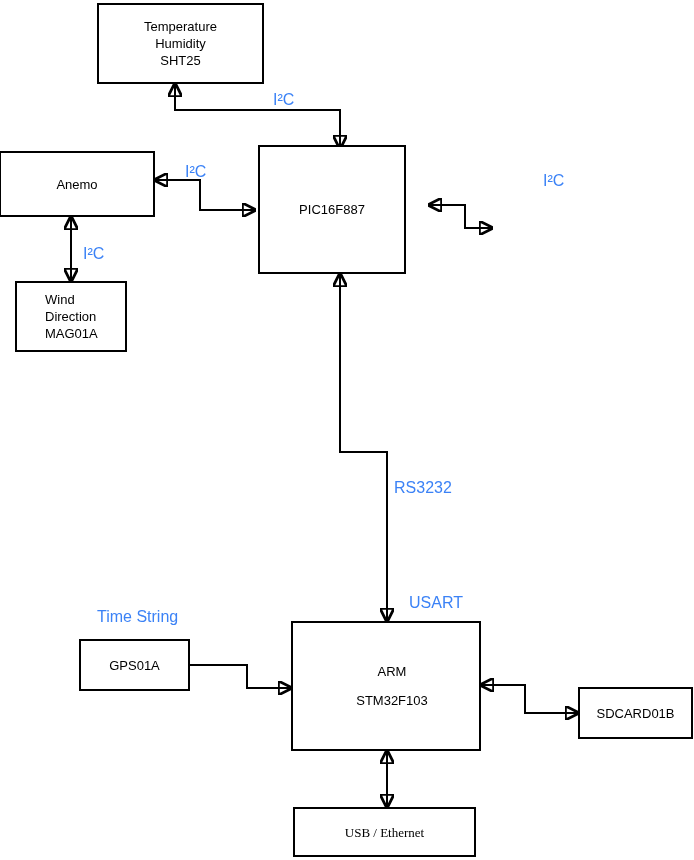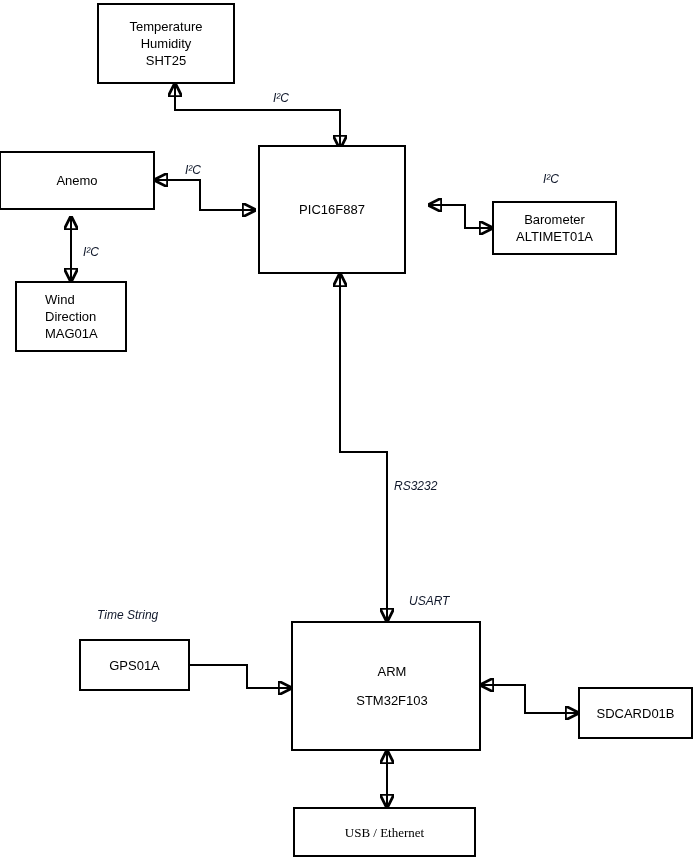--- a/index.html
+++ b/index.html
@@ -29,26 +29,25 @@
     text-align: center;
     font-size: 13px;
     line-height: 17px;
     color: #000000;
     z-index: 3;
   }
   .node .line2 { display: block; }
   .node.spaced .line1 { margin-bottom: 12px; }
   .label {
     position: absolute;
-    font-size: 12px;
-    color: #0f172a;
+    font-size: 16px;
+    color: #3b82f6;
     white-space: nowrap;
     z-index: 4;
     background: transparent;
-    font-style: italic;
   }
   svg.wires {
     position: absolute;
     left: 0;
     top: 0;
     width: 694px;
     height: 860px;
     z-index: 1;
   }
   svg.wires path, svg.wires line {
@@ -79,38 +78,34 @@
 
     <path d="M 387 621 L 387 452 L 340 452 L 340 274" marker-end="url(#arrow)" marker-start="url(#arrow)"></path>
 
     <path d="M 190 665 L 247 665 L 247 688 L 291 688" marker-end="url(#arrow)"></path>
 
     <path d="M 481 685 L 525 685 L 525 713 L 578 713" marker-end="url(#arrow)" marker-start="url(#arrow)"></path>
 
     <path d="M 387 751 L 387 807" marker-end="url(#arrow)" marker-start="url(#arrow)"></path>
   </svg>
 
-  <div class="node" style="left:97px; top:3px; width:138px; height:81px;">
+  <div class="node" style="left:97px; top:3px; width:167px; height:81px;">
     <span>Temperature</span>
     <span class="line2">Humidity</span>
     <span class="line2">SHT25</span>
   </div>
 
-  <div class="node" style="left:-1px; top:151px; width:156px; height:59px;">
+  <div class="node" style="left:-1px; top:151px; width:156px; height:66px;">
     <span>Anemo</span>
   </div>
 
   <div class="node" style="left:246px; top:145px; width:148px; height:129px;margin-left:12px;">
     <span>PIC16F887</span>
   </div>
 
-  <div class="node" style="left:492px; top:201px; width:125px; height:54px;">
-    <span>Barometer</span>
-    <span class="line2">ALTIMET01A</span>
-  </div>
 
   <div class="node" style="left:15px; top:281px; width:112px; height:71px; align-items:flex-start; padding-left:28px; text-align:right;">
     <span>Wind</span>
     <span class="line2">Direction</span>
     <span class="line2">MAG01A</span>
   </div>
 
   <div class="node" style="left:79px; top:639px; width:111px; height:52px;">
     <span>GPS01A</span>
   </div>

